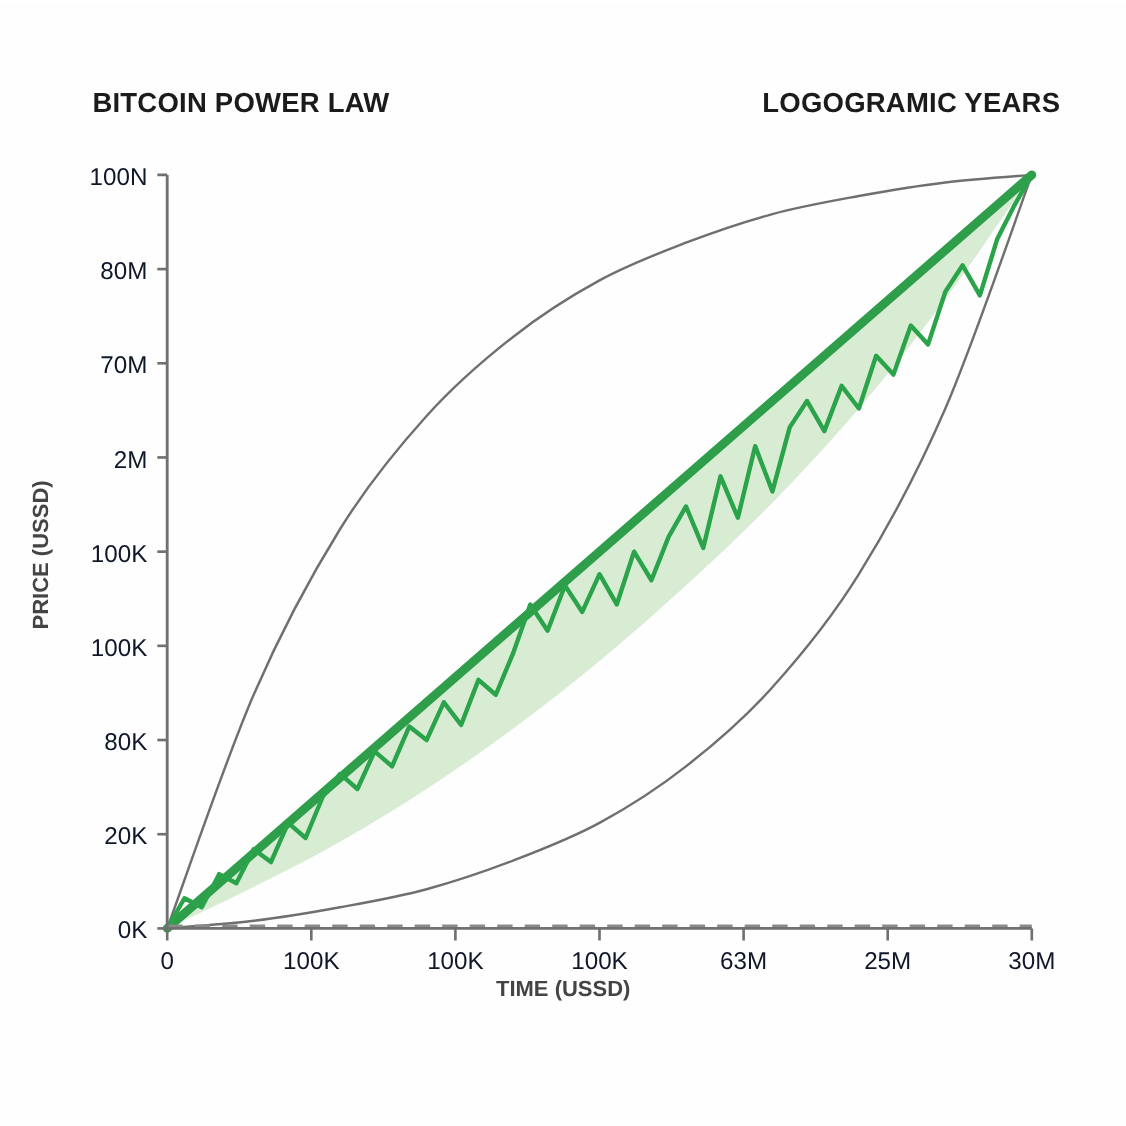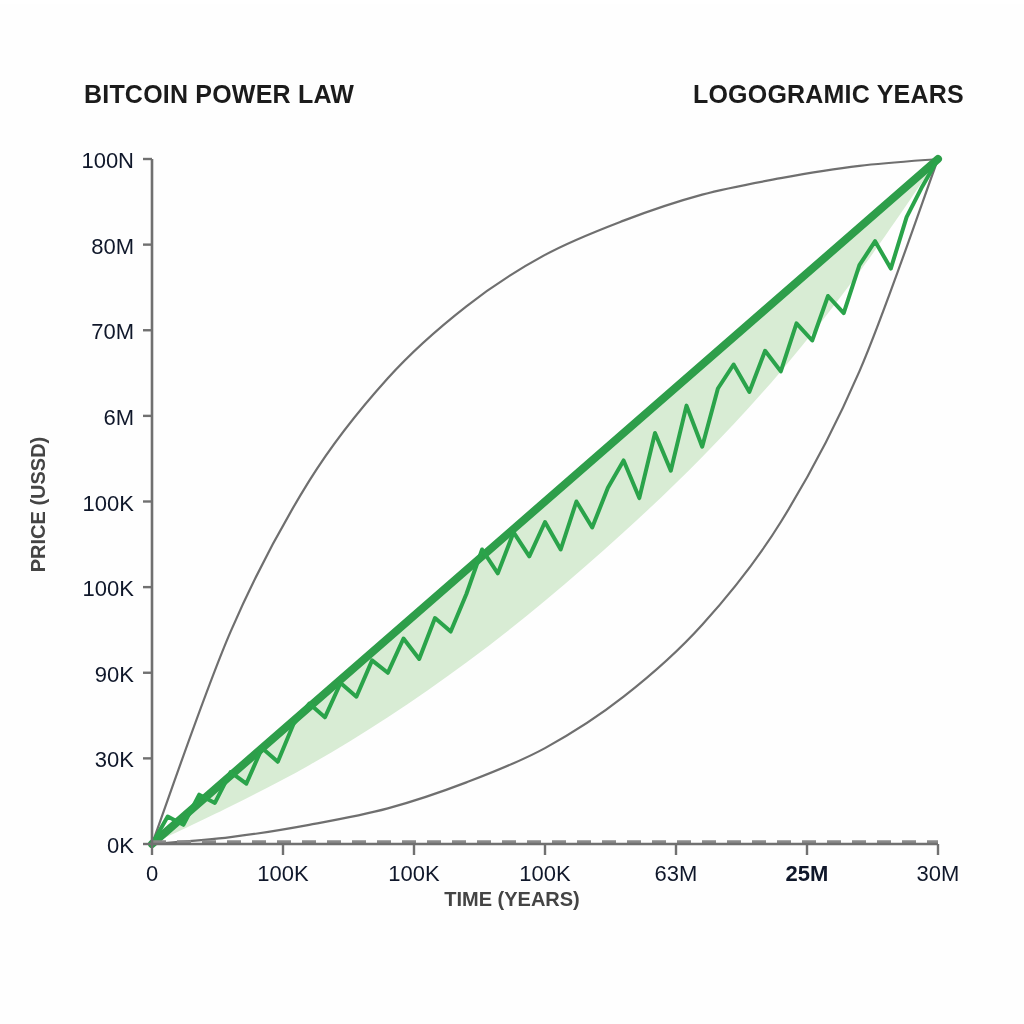--- a/index.html
+++ b/index.html
@@ -82,21 +82,21 @@
 </style>
 </head>
 <body>
 
 <div id="chart-root">
 
   <div class="title" id="title-left">BITCOIN POWER LAW</div>
 
   <div class="title" id="title-right">LOGOGRAMIC YEARS</div>
 
-  <div class="axis-title" id="xaxis-title">TIME (YEARS)</div>
+  <div class="axis-title" id="xaxis-title">TIME (USSD)</div>
 
   <div class="axis-title" id="yaxis-title">PRICE (USSD)</div>
 
   <svg id="plot-svg" width="1024" height="1024">
     <g id="band-group">
         <path d="M 152 840 L 938 155 L 938.0 155.0 C 924.9 173.8, 885.6 232.6, 859.4 268.0 C 833.2 303.4, 807.0 336.5, 780.8 367.4 C 754.6 398.2, 728.4 426.1, 702.2 453.0 C 676.0 479.8, 649.8 504.4, 623.6 528.3 C 597.4 552.3, 571.2 575.1, 545.0 596.8 C 518.8 618.5, 492.6 639.1, 466.4 658.5 C 440.2 677.9, 414.0 696.1, 387.8 713.3 C 361.6 730.4, 335.4 746.4, 309.2 761.2 C 283.0 776.1, 256.8 789.2, 230.6 802.3 C 204.4 815.5, 165.1 833.7, 152.0 840.0 Z" fill="#d8ecd4" stroke="none"></path>
       </g>
     <g id="envelope-group">
         <path d="M 152.0 840.0 C 165.1 804.6, 204.4 688.2, 230.6 627.6 C 256.8 567.1, 283.0 519.2, 309.2 476.9 C 335.4 434.7, 361.6 403.3, 387.8 374.2 C 414.0 345.1, 440.2 322.8, 466.4 302.3 C 492.6 281.7, 518.8 265.2, 545.0 250.9 C 571.2 236.6, 597.4 226.7, 623.6 216.6 C 649.8 206.6, 676.0 197.7, 702.2 190.6 C 728.4 183.5, 754.6 179.0, 780.8 174.2 C 807.0 169.4, 833.2 165.0, 859.4 161.9 C 885.6 158.7, 924.9 156.1, 938.0 155.0" fill="none" stroke="#6f6f6f" stroke-width="2.2" stroke-linecap="round"></path>
         <path d="M 152.0 840.0 C 165.1 838.9, 204.4 836.3, 230.6 833.1 C 256.8 830.0, 283.0 825.6, 309.2 820.8 C 335.4 816.0, 361.6 811.5, 387.8 804.4 C 414.0 797.3, 440.2 788.4, 466.4 778.4 C 492.6 768.3, 518.8 758.4, 545.0 744.1 C 571.2 729.8, 597.4 713.3, 623.6 692.7 C 649.8 672.2, 676.0 649.9, 702.2 620.8 C 728.4 591.7, 754.6 560.3, 780.8 518.0 C 807.0 475.8, 833.2 427.9, 859.4 367.4 C 885.6 306.8, 924.9 190.4, 938.0 155.0" fill="none" stroke="#6f6f6f" stroke-width="2.2" stroke-linecap="round"></path>
@@ -129,29 +129,29 @@
         <line x1="676" y1="840" x2="676" y2="851" stroke="#707070" stroke-width="2.4"></line>
         <line x1="807" y1="840" x2="807" y2="851" stroke="#707070" stroke-width="2.4"></line>
         <line x1="938" y1="840" x2="938" y2="851" stroke="#707070" stroke-width="2.4"></line>
       </g>
   </svg>
 
   <div id="tick-labels">
       <div class="tick-label ytick-label" style="left: 24px; top: 144px;">100N</div>
       <div class="tick-label ytick-label" style="left: 24px; top: 229.625px;">80M</div>
       <div class="tick-label ytick-label" style="left: 24px; top: 315.25px;">70M</div>
-      <div class="tick-label ytick-label" style="left: 24px; top: 400.875px;">6M</div>
+      <div class="tick-label ytick-label" style="left: 24px; top: 400.875px;">2M</div>
       <div class="tick-label ytick-label" style="left: 24px; top: 486.5px;">100K</div>
       <div class="tick-label ytick-label" style="left: 24px; top: 572.125px;">100K</div>
-      <div class="tick-label ytick-label" style="left: 24px; top: 657.75px;">90K</div>
-      <div class="tick-label ytick-label" style="left: 24px; top: 743.375px;">30K</div>
+      <div class="tick-label ytick-label" style="left: 24px; top: 657.75px;">80K</div>
+      <div class="tick-label ytick-label" style="left: 24px; top: 743.375px;">20K</div>
       <div class="tick-label ytick-label" style="left: 24px; top: 829px; text-align: right;">0K</div>
       <div class="tick-label xtick-label" style="left: 92px; top: 857px;">0</div>
       <div class="tick-label xtick-label" style="left: 223px; top: 857px;">100K</div>
       <div class="tick-label xtick-label" style="left: 354px; top: 857px;">100K</div>
       <div class="tick-label xtick-label" style="left: 485px; top: 857px;">100K</div>
       <div class="tick-label xtick-label" style="left: 616px; top: 857px;">63M</div>
-      <div class="tick-label xtick-label" style="left: 747px; top: 857px; font-weight: bold;">25M</div>
+      <div class="tick-label xtick-label" style="left: 747px; top: 857px;">25M</div>
       <div class="tick-label xtick-label" style="left: 878px; top: 857px;">30M</div>
     </div>
 
 
 </div>
 
 </body></html>

